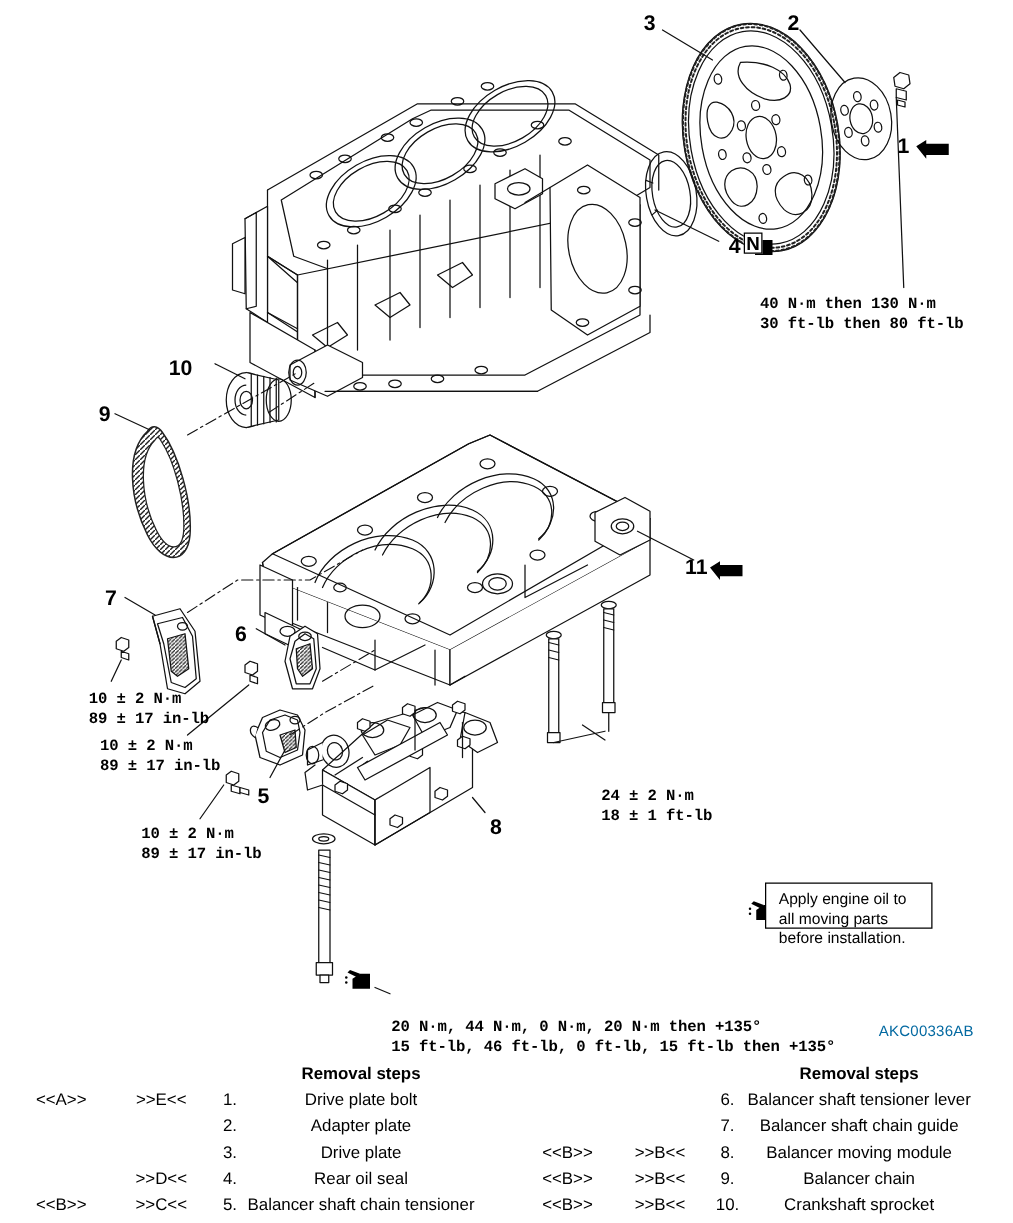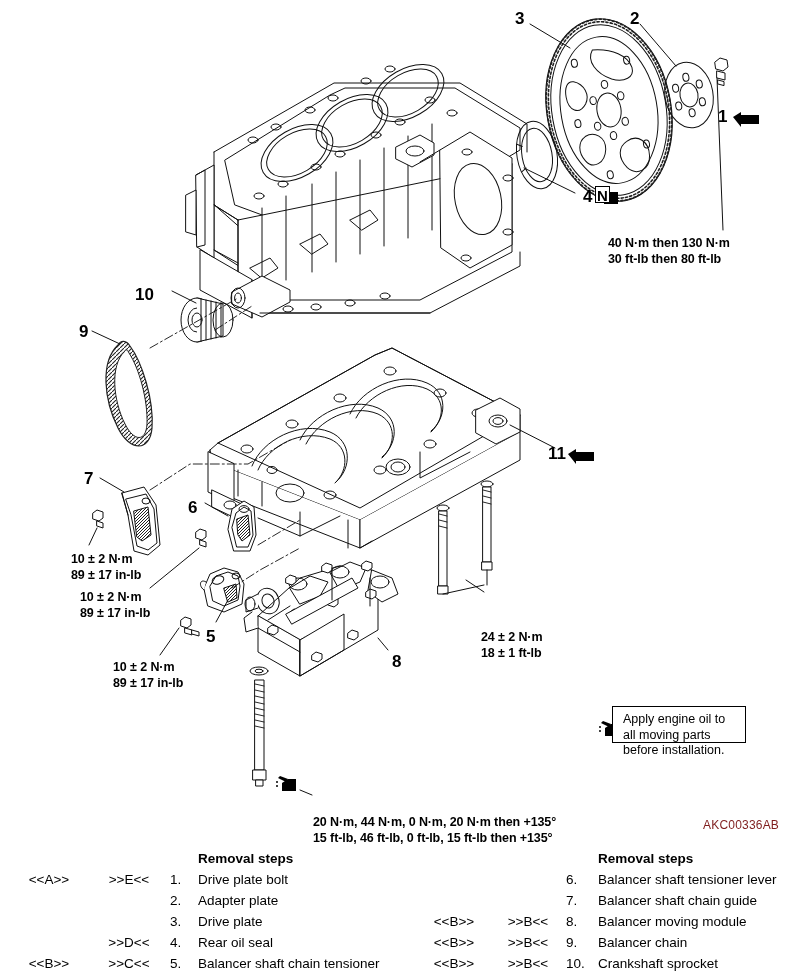--- a/index.html
+++ b/index.html
@@ -14,24 +14,24 @@
   #art{position:absolute;left:0;top:0;width:810px;height:978px;}
   #art svg{display:block;width:810px;height:978px;}
 
   
   .callout{
     position:absolute;font-weight:bold;font-size:17px;line-height:1;
     color:#000;white-space:nowrap;
   }
   .torque{
     position:absolute;font-weight:bold;font-size:12.5px;line-height:1.28;
-    color:#000;white-space:nowrap;letter-spacing:-0.1px;
+    color:#000;white-space:nowrap;letter-spacing:-0.1px;font-family:Liberation Mono, monospace;
   }
   .refno{
-    position:absolute;font-size:12px;color:#7f1d1d;white-space:nowrap;
+    position:absolute;font-size:12px;color:#0369a1;white-space:nowrap;
     letter-spacing:.2px;
   }
 
   
   .notebox{
     position:absolute;border:1.6px solid #000;background:#fff;
     box-sizing:border-box;
   }
   .notebox .ntext{
     position:absolute;left:10px;top:5px;font-size:12.5px;line-height:1.25;
@@ -44,21 +44,21 @@
     font-size:15px;line-height:15px;text-align:center;width:15px;height:17px;
     box-sizing:border-box;padding-top:1px;background:#fff;
   }
 
   
   .steps{
     position:absolute;font-size:13.5px;line-height:21px;color:#000;
   }
   .steps .hdr{font-weight:bold;}
   .steps table{border-collapse:collapse;}
-  .steps td{padding:0;vertical-align:top;white-space:nowrap;font-size:13.5px;line-height:21px;}
+  .steps td{padding:0;vertical-align:top;white-space:nowrap;font-size:13.5px;line-height:21px;text-align:center;}
   .mk{font-weight:bold;text-align:center;font-size:13.5px;}
   .mk .ang{font-weight:normal;}
   .num{text-align:left;padding-right:5px;}
   .lbl{text-align:left;}
 </style>
 </head>
 <body>
 
 <div id="page">
 

